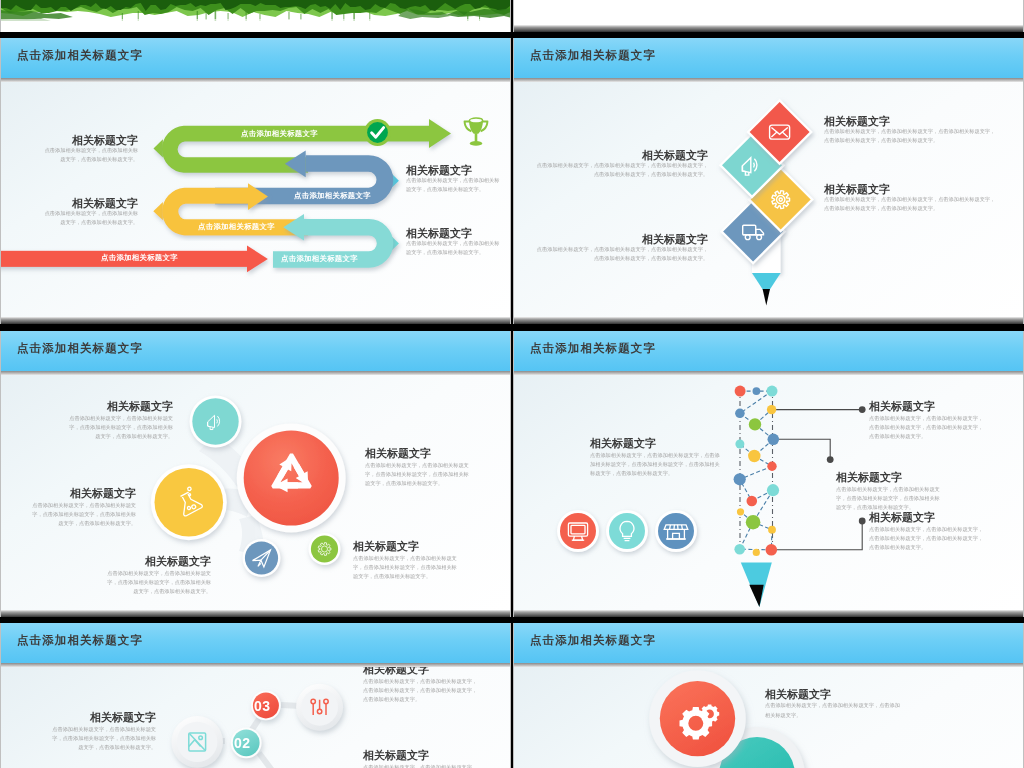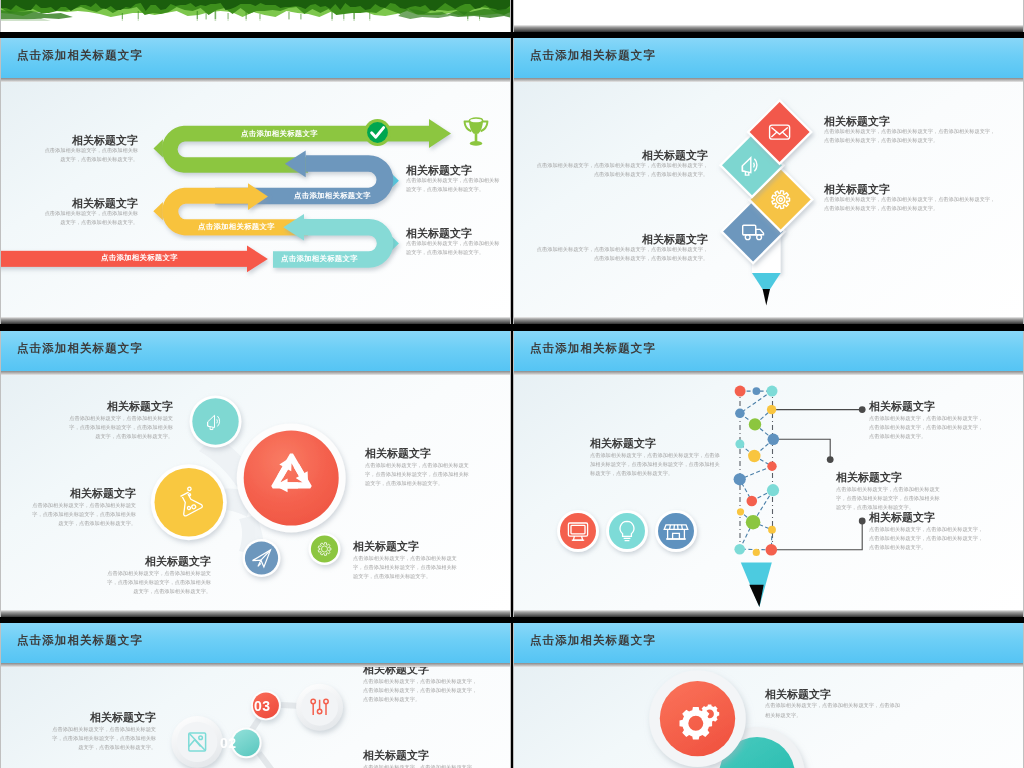--- a/index.html
+++ b/index.html
@@ -500,21 +500,21 @@
         </g>
         <g stroke="#7ddbd7" fill="none" stroke-width="1.5" transform="translate(196.2,74.9)">
           <rect x="-8.4" y="-9" width="16.8" height="18" rx="1.2"></rect>
           <path d="M-8.4 4.6 L-2.4 -2.2 L3.4 4.6"></path>
           <circle cx="3.4" cy="-4.2" r="1.8"></circle>
           <path d="M-7.6 -8.2 L7.6 8.2"></path>
         </g>
       </g>
     </svg>
     <div class="bn" style="left:253px;top:31px;">03</div>
-    <div class="bn" style="left:219px;top:68px;">02</div>
+    <div class="bn" style="left:233px;top:68px;">02</div>
     <div class="h3 r" style="left:79px;top:44px;width:76px;">相关标题文字</div>
     <div class="p r" style="left:49px;top:58px;width:106px;">点击添加相关标题文字，点击添加相关标题文字，点击添加相关标题文字，点击添加相关标题文字，点击添加相关标题文字。</div>
     <div class="h3" style="left:362px;top:-4px;">相关标题文字</div>
     <div class="p" style="left:362px;top:10px;width:118px;">点击添加相关标题文字，点击添加相关标题文字，点击添加相关标题文字，点击添加相关标题文字，点击添加相关标题文字。</div>
     <div class="h3" style="left:362px;top:82px;">相关标题文字</div>
     <div class="p" style="left:362px;top:96px;width:118px;">点击添加相关标题文字，点击添加相关标题文字，点击添加相关标题文字，点击添加相关标题文字，点击添加相关标题文字。</div>
   </div>
 
 </div>
 

